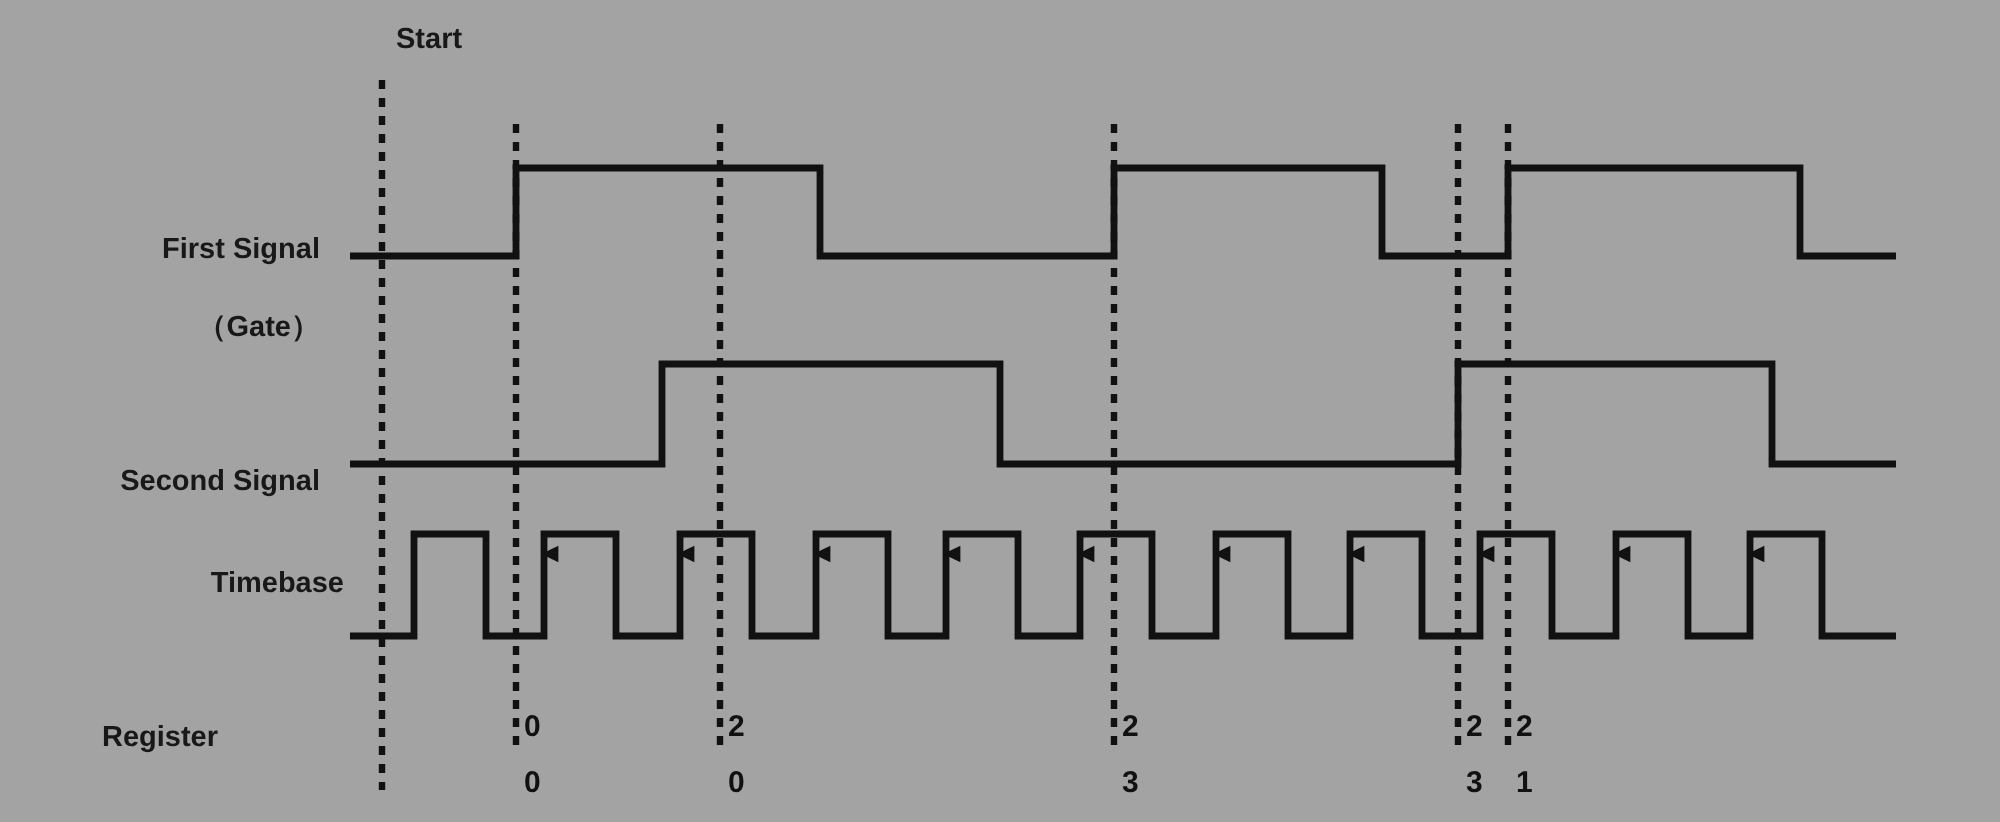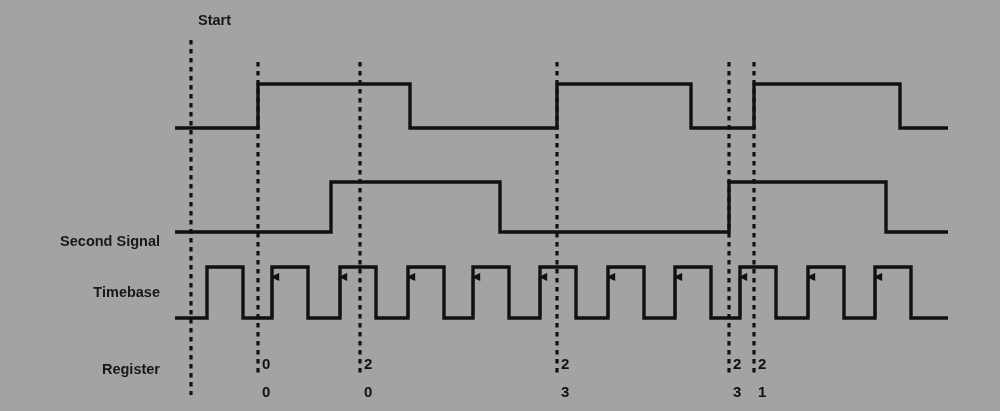--- a/index.html
+++ b/index.html
@@ -85,28 +85,32 @@
         <line x1="608" y1="316" x2="608" y2="277" stroke="#111111" stroke-width="2.6" marker-end="url(#uparrow)"></line>
         <line x1="675" y1="316" x2="675" y2="277" stroke="#111111" stroke-width="2.6" marker-end="url(#uparrow)"></line>
         <line x1="740" y1="316" x2="740" y2="277" stroke="#111111" stroke-width="2.6" marker-end="url(#uparrow)"></line>
         <line x1="808" y1="316" x2="808" y2="277" stroke="#111111" stroke-width="2.6" marker-end="url(#uparrow)"></line>
         <line x1="875" y1="316" x2="875" y2="277" stroke="#111111" stroke-width="2.6" marker-end="url(#uparrow)"></line>
       </g>
   </svg>
 
   <div class="start-label" style="left:198px; top:12px;">Start</div>
 
+  <div class="row-label" style="left:0px; top:96px; width:160px;">
+    <div>First Signal</div>
+    <div>（Gate）</div>
+  </div>
 
   <div class="row-label" style="left:0px; top:212px; width:160px;">
     <div>Second Signal</div>
   </div>
 
-  <div class="row-label" style="left:0px; top:283px; width:160px;">Timebase</div>
+  <div class="row-label" style="left:12px; top:283px; width:160px;">Timebase</div>
 
-  <div class="row-label" style="left:0px; top:360px; width:160px;">Register</div>
+  <div class="row-label" style="left:0px; top:360px; width:160px;text-align:center;">Register</div>
 
   <div id="register-values">
       <div class="reg-val" style="left: 262px; top: 355px;">0</div>
       <div class="reg-val" style="left: 262px; top: 383px;">0</div>
       <div class="reg-val" style="left: 364px; top: 355px;">2</div>
       <div class="reg-val" style="left: 364px; top: 383px;">0</div>
       <div class="reg-val" style="left: 561px; top: 355px;">2</div>
       <div class="reg-val" style="left: 561px; top: 383px;">3</div>
       <div class="reg-val" style="left: 733px; top: 355px;">2</div>
       <div class="reg-val" style="left: 733px; top: 383px;">3</div>

